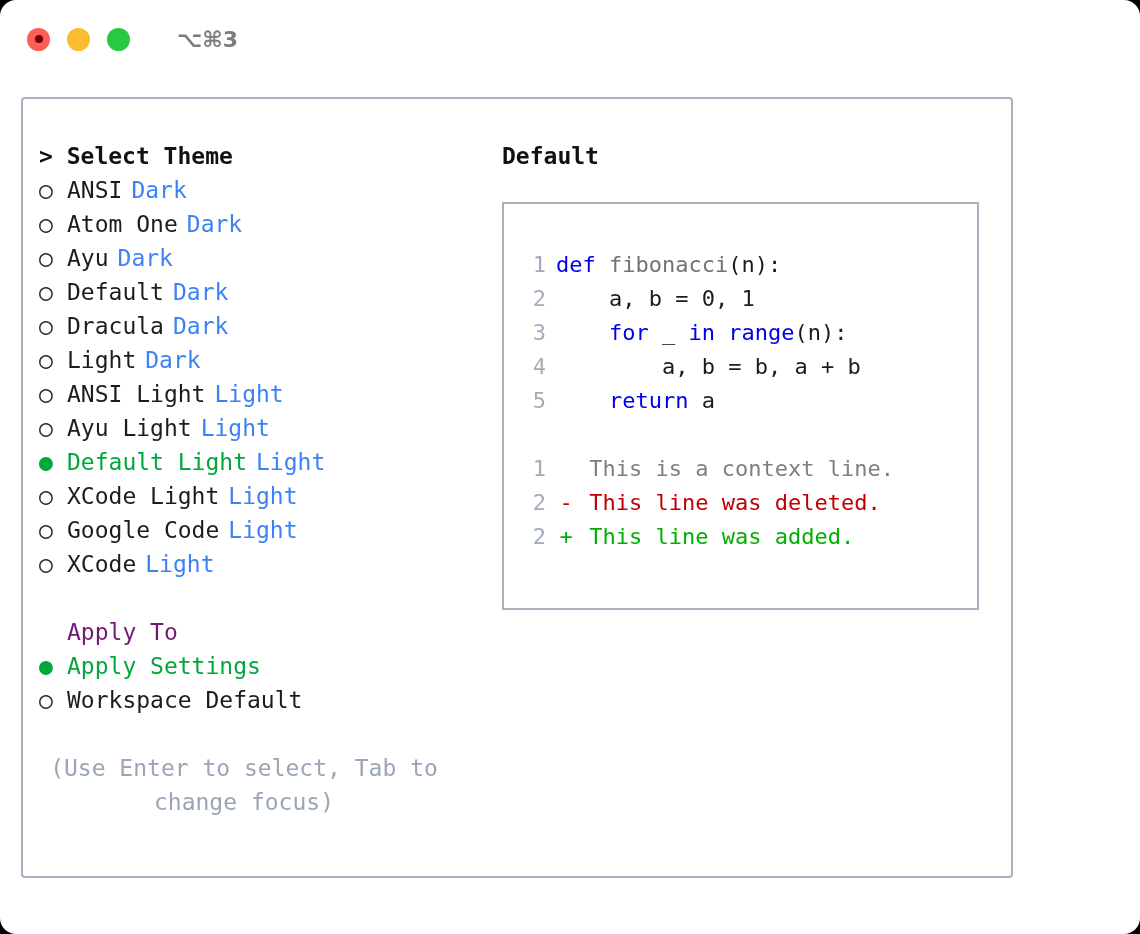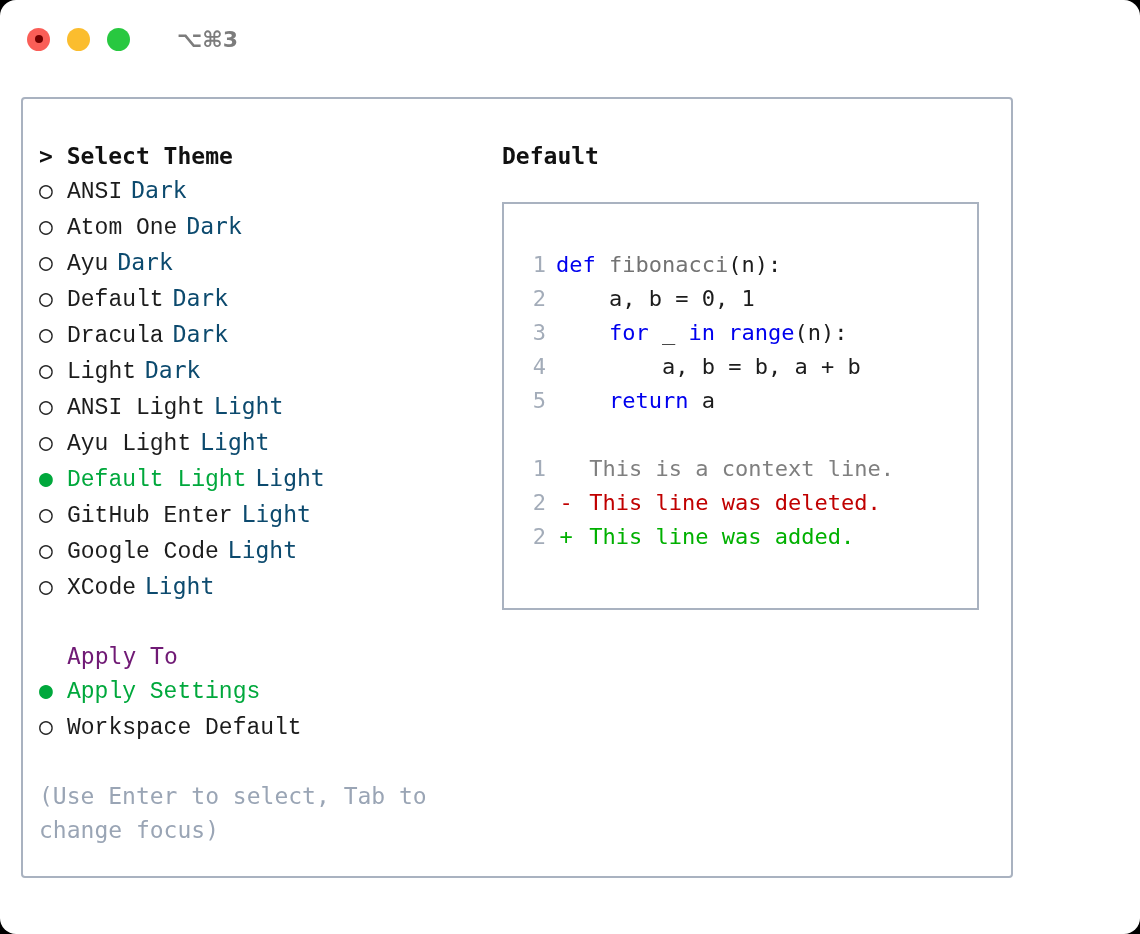--- a/index.html
+++ b/index.html
@@ -118,36 +118,37 @@
     white-space: pre;
   }
   .bullet {
     width: 28px;
     flex: 0 0 28px;
     font-size: 23px;
     line-height: 34px;
     color: #2a2a2a;
   }
   .bullet.on { color: #00a83c; }
-  .opt-label { color: #1c1c1c; font-family: Liberation Mono, monospace; }
+  .opt-label { color: #1c1c1c; }
   .opt.selected .opt-label { color: #00a83c; text-align: center; }
   .opt-tag {
-    color: #0c4a6e;
+    color: #3b82f6;
     padding-left: 9px;
   }
 
   .spacer-lg { height: 34px; }
 
   .hint {
     font-size: 23px;
     line-height: 34px;
     color: #9aa5b5;
     width: 410px;
     white-space: pre-wrap;
     word-break: break-word;
+    text-align: center;
   }
 
   
   .preview-title {
     font-size: 23px;
     font-weight: bold;
     color: #111111;
     line-height: 34px;
     white-space: pre;
   }
@@ -212,21 +213,21 @@
       <div id="theme-list">
           <div class="opt"><span class="bullet">○</span><span class="opt-label">ANSI</span><span class="opt-tag">Dark</span></div>
           <div class="opt"><span class="bullet">○</span><span class="opt-label">Atom One</span><span class="opt-tag">Dark</span></div>
           <div class="opt"><span class="bullet">○</span><span class="opt-label">Ayu</span><span class="opt-tag">Dark</span></div>
           <div class="opt"><span class="bullet">○</span><span class="opt-label">Default</span><span class="opt-tag">Dark</span></div>
           <div class="opt"><span class="bullet">○</span><span class="opt-label">Dracula</span><span class="opt-tag">Dark</span></div>
           <div class="opt"><span class="bullet">○</span><span class="opt-label">Light</span><span class="opt-tag">Dark</span></div>
           <div class="opt"><span class="bullet">○</span><span class="opt-label">ANSI Light</span><span class="opt-tag">Light</span></div>
           <div class="opt"><span class="bullet">○</span><span class="opt-label">Ayu Light</span><span class="opt-tag">Light</span></div>
           <div class="opt selected"><span class="bullet on">●</span><span class="opt-label">Default Light</span><span class="opt-tag">Light</span></div>
-          <div class="opt"><span class="bullet">○</span><span class="opt-label">GitHub Enter</span><span class="opt-tag">Light</span></div>
+          <div class="opt"><span class="bullet">○</span><span class="opt-label">XCode Light</span><span class="opt-tag">Light</span></div>
           <div class="opt"><span class="bullet">○</span><span class="opt-label">Google Code</span><span class="opt-tag">Light</span></div>
           <div class="opt"><span class="bullet">○</span><span class="opt-label">XCode</span><span class="opt-tag">Light</span></div>
         </div>
 
       <div class="spacer-lg"></div>
 
       <div class="subsection-head">Apply To</div>
       <div id="apply-list">
           <div class="opt selected"><span class="bullet on">●</span><span class="opt-label">Apply Settings</span></div>
           <div class="opt"><span class="bullet">○</span><span class="opt-label">Workspace Default</span></div>

